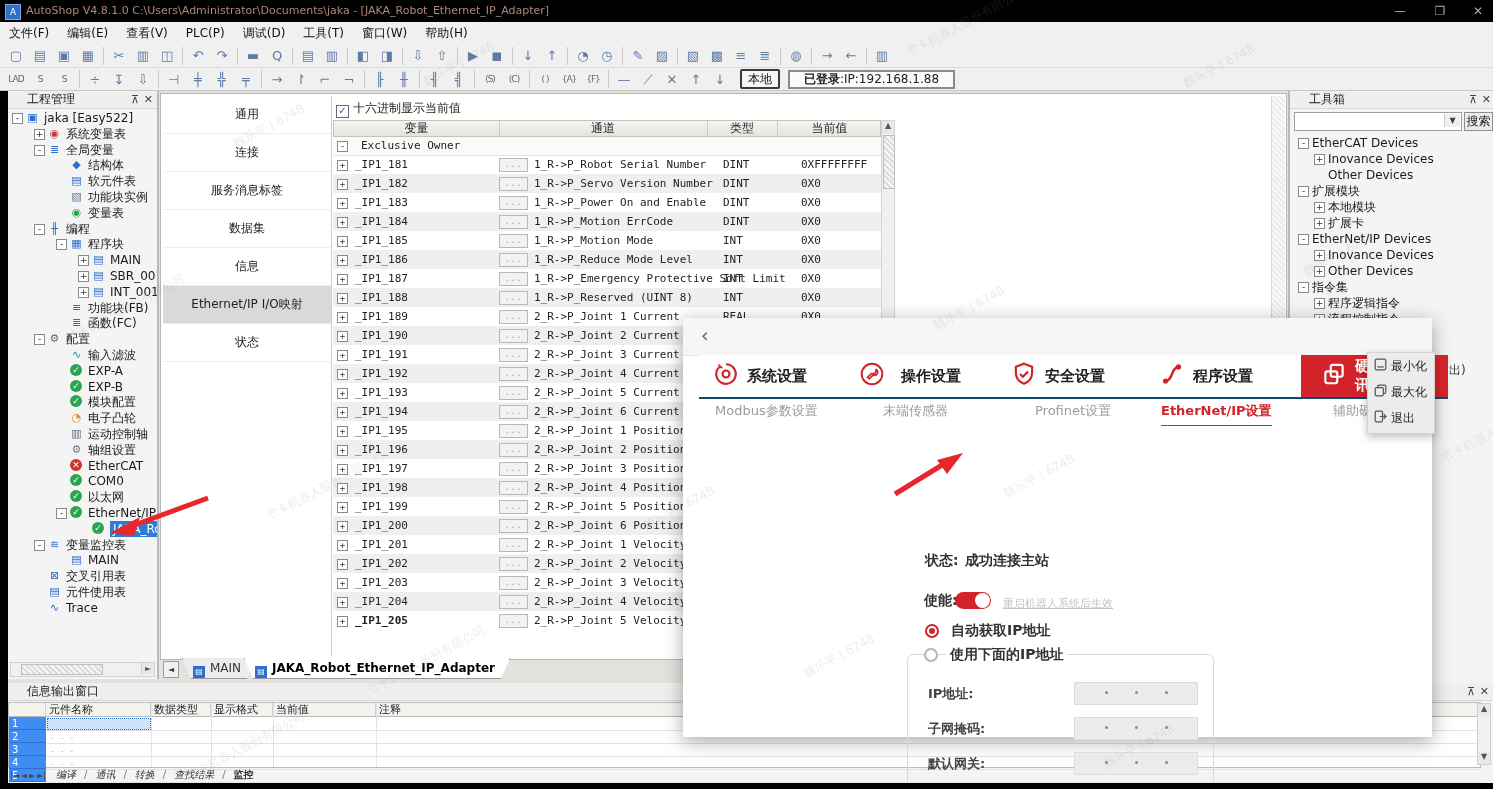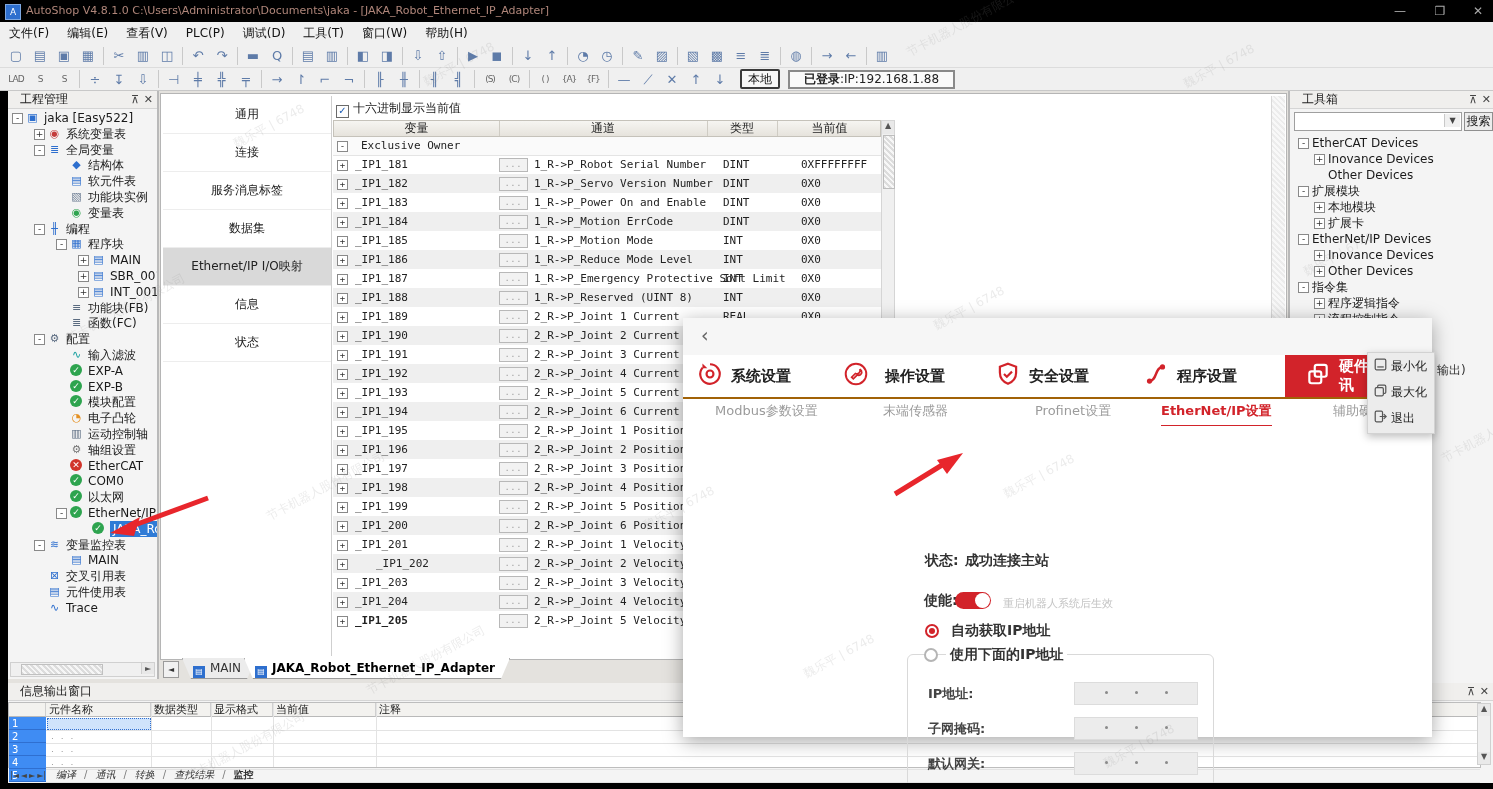--- a/index.html
+++ b/index.html
@@ -20,21 +20,21 @@
   .tsep{width:1px;height:18px;background:#c9c9c9;margin:0 3px;flex:0 0 auto;}
   #local-btn{margin-left:8px;border:2px solid #3a3a3a;border-radius:2px;background:#f7f7f7;padding:0 6px;height:16px;line-height:16px;font-size:12px;color:#111;flex:0 0 auto;}
   #login-box{margin-left:8px;border:2px solid #8a8a8a;background:#fafafa;padding:0 14px;height:15px;line-height:15px;font-size:12px;flex:0 0 auto;}
   #login-box b{font-weight:bold;}
   
   #workspace{left:0;top:91px;width:1493px;height:698px;background:#e4e2de;}
   #leftstrip{left:0;top:91px;width:8px;height:698px;background:#000;}
   #bottomstrip{left:0;top:783px;width:1493px;height:6px;background:#000;z-index:60;}
   
   #project{left:8px;top:91px;width:149px;height:588px;background:#f4f4f4;border-right:2px solid #b9b9b9;}
-  .panel-head{position:absolute;left:0;top:0;right:0;height:17px;background:#f0efed;border-bottom:1px solid #d5d5d5;font-size:12px;color:#222;padding-left:12px;line-height:16px;}
+  .panel-head{position:absolute;left:0;top:0;right:0;height:17px;background:#f0efed;border-bottom:1px solid #d5d5d5;font-size:12px;color:#222;padding-left:19px;line-height:16px;}
   .panel-head .pin{position:absolute;right:18px;top:1px;color:#444;font-size:11px;}
   .panel-head .cls{position:absolute;right:4px;top:1px;color:#444;font-size:11px;}
   #ptree{position:absolute;left:0;top:19px;right:0;bottom:18px;background:#f4f4f4;overflow:hidden;}
   .trow{position:absolute;height:16px;line-height:16px;white-space:nowrap;}
   .texp{position:absolute;top:3px;width:9px;height:9px;border:1px solid #898989;background:#fff;font-size:9px;line-height:8px;text-align:center;color:#333;}
   .tic{position:absolute;top:1px;width:13px;height:13px;font-size:11px;line-height:13px;text-align:center;}
   .tbadge{position:absolute;top:1px;width:12px;height:12px;border-radius:50%;color:#fff;font-size:9px;line-height:12px;text-align:center;}
   .tlabel{position:absolute;top:0;font-size:12px;color:#1a1a1a;}
   .tlabel.sel{background:#2f7bd6;color:#fff;padding:0 3px;}
   #ptree-hscroll{position:absolute;left:2px;bottom:2px;width:143px;height:13px;background:#f0f0f0;border:1px solid #d0d0d0;}
@@ -87,32 +87,32 @@
   #out-vscroll .ar{position:absolute;left:0;width:12px;height:12px;text-align:center;font-size:8px;color:#555;background:#e9e9e9;}
   #bottom-tabs{position:absolute;left:2px;top:85px;height:14px;font-size:10px;color:#333;white-space:nowrap;}
   #bottom-tabs .nav{color:#444;font-size:8px;margin-right:2px;}
   #bottom-tabs .bt{padding:0 8px;font-style:italic;}
   #bottom-tabs .bt.active{font-weight:bold;font-style:normal;}
   #bottom-tabs .sl{color:#777;}
   
   #dialog{left:683px;top:318px;width:749px;height:419px;background:#fff;box-shadow:0 4px 18px rgba(0,0,0,.35);z-index:20;}
   #dlg-head{position:absolute;left:0;top:0;width:100%;height:37px;background:#f6f6f6;border-bottom:1px solid #e7e7e7;}
   #dlg-back{position:absolute;left:18px;top:6px;font-size:19px;color:#666;}
-  #dlg-tabs{position:absolute;left:0;top:37px;width:100%;height:42px;background:#fff;border-bottom:2px solid #a16207;}
+  #dlg-tabs{position:absolute;left:16px;top:37px;width:100%;height:42px;background:#fff;border-bottom:2px solid #0c4a6e;}
   .dtab2{position:absolute;top:0;height:42px;display:flex;align-items:center;font-size:15px;font-weight:bold;color:#222;}
   .dtab2 svg{margin-right:8px;}
   .dtab2.active{background:#d2232a;color:#fff;padding:0 20px;}
   #dlg-subtabs{position:absolute;left:0;top:81px;width:100%;height:27px;background:#fff;border-bottom:1px solid #ededed;}
   .stab{position:absolute;top:0;height:26px;line-height:24px;font-size:13px;color:#9b9b9b;}
   .stab.active{color:#d2232a;font-weight:bold;border-bottom:2px solid #d2232a;}
   #dlg-body{position:absolute;left:0;top:108px;right:0;bottom:0;background:#fff;}
   .dlg-label{position:absolute;font-size:14px;font-weight:bold;color:#333;}
   #toggle{position:absolute;left:272px;top:166px;width:36px;height:17px;border-radius:9px;background:#d2232a;}
   #toggle .knob{position:absolute;right:1px;top:1px;width:15px;height:15px;border-radius:50%;background:#fff;}
-  #enable-note{position:absolute;left:320px;top:170px;font-size:11px;color:#c4c4c4;}
+  #enable-note{position:absolute;left:320px;top:170px;font-size:11px;color:#c4c4c4;text-decoration:underline;}
   .radio{position:absolute;width:14px;height:14px;border-radius:50%;border:2px solid #d2232a;box-sizing:border-box;}
   .radio .dot{position:absolute;left:2px;top:2px;width:6px;height:6px;border-radius:50%;background:#d2232a;}
   .radio.off{border-color:#b5b5b5;}
   #fieldset{position:absolute;left:224px;top:228px;width:305px;height:147px;border:1px solid #d9d9d9;border-radius:6px;}
   .frow-label{position:absolute;left:20px;font-size:13px;font-weight:bold;color:#444;}
   .finput{position:absolute;left:166px;width:122px;height:21px;background:#ececec;background-image:radial-gradient(#d8d8d8 .7px,transparent .7px);background-size:4px 4px;border:1px solid #dcdcdc;}
   .finput i{position:absolute;top:8px;width:3px;height:3px;background:#8a8a8a;border-radius:50%;}
   
   #ctxmenu{left:1367px;top:352px;width:66px;height:80px;background:#ececec;border:1px solid #d2d2d2;box-shadow:0 3px 8px rgba(0,0,0,.25);z-index:40;}
   .cmi{position:relative;height:26px;display:flex;align-items:center;padding-left:6px;font-size:12px;color:#222;}
@@ -386,22 +386,22 @@
     <div class="ar">►</div>
   </div>
 </div>
 
 <div class="abs" id="docwin">
   <div id="cat-list">
       <div class="cat-item">通用</div>
       <div class="cat-item">连接</div>
       <div class="cat-item">服务消息标签</div>
       <div class="cat-item">数据集</div>
+      <div class="cat-item">信息</div>
       <div class="cat-item sel">Ethernet/IP I/O映射</div>
-      <div class="cat-item">信息</div>
       <div class="cat-item">状态</div>
     </div>
   <div id="io-area">
     <div id="hexrow">
       <span class="cb">✓</span><span>十六进制显示当前值</span>
     </div>
     <div id="io-head">
         <div class="io-hc" style="left: 0px; width: 165px;">变量</div>
         <div class="io-hc" style="left: 165px; width: 208px;">通道</div>
         <div class="io-hc" style="left: 373px; width: 70px;">类型</div>
@@ -551,21 +551,21 @@
           <span class="io-cell" style="left: 201px;">2_R-&gt;P_Joint 6 Position</span>
         </div>
         <div class="io-row">
           <span class="io-exp">+</span>
           <span class="io-cell" style="left: 22px;">_IP1_201</span>
           <span class="io-btn">...</span>
           <span class="io-cell" style="left: 201px;">2_R-&gt;P_Joint 1 Velocity</span>
         </div>
         <div class="io-row">
           <span class="io-exp">+</span>
-          <span class="io-cell" style="left: 22px; margin-left: 21px;">_IP1_202</span>
+          <span class="io-cell" style="left: 22px;">_IP1_202</span>
           <span class="io-btn">...</span>
           <span class="io-cell" style="left: 201px;">2_R-&gt;P_Joint 2 Velocity</span>
         </div>
         <div class="io-row">
           <span class="io-exp">+</span>
           <span class="io-cell" style="left: 22px;">_IP1_203</span>
           <span class="io-btn">...</span>
           <span class="io-cell" style="left: 201px;">2_R-&gt;P_Joint 3 Velocity</span>
         </div>
         <div class="io-row">

